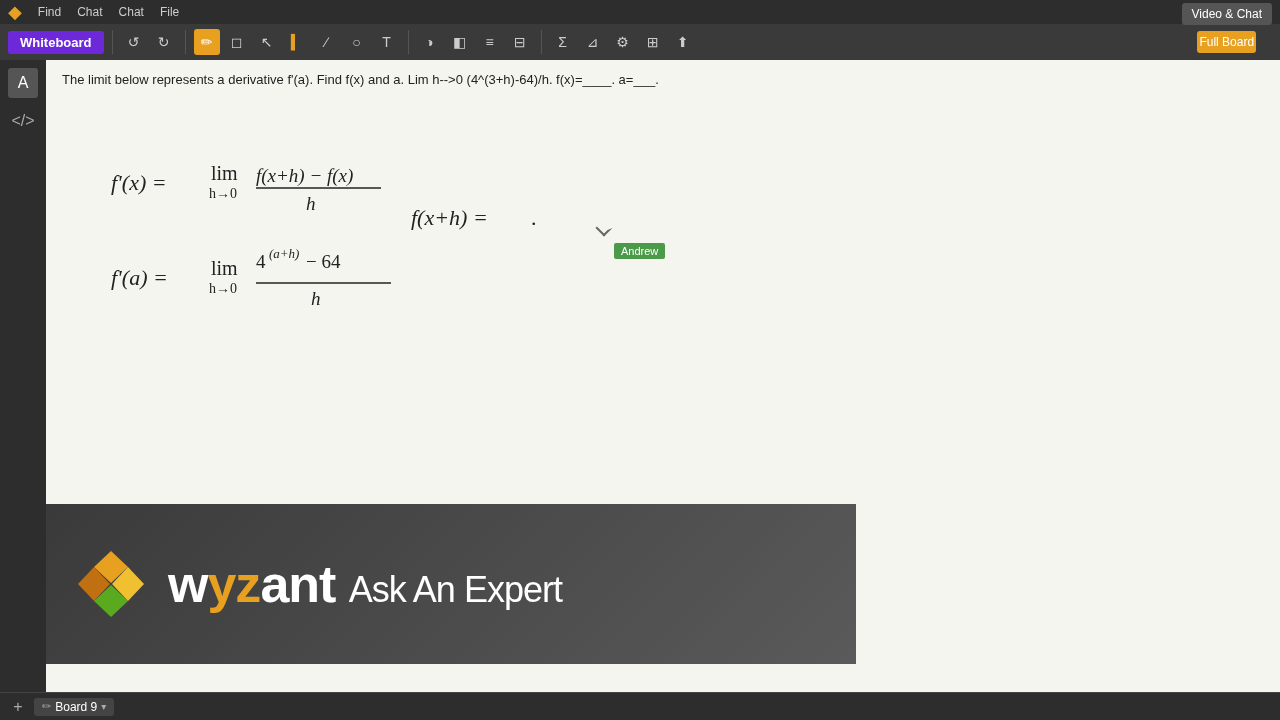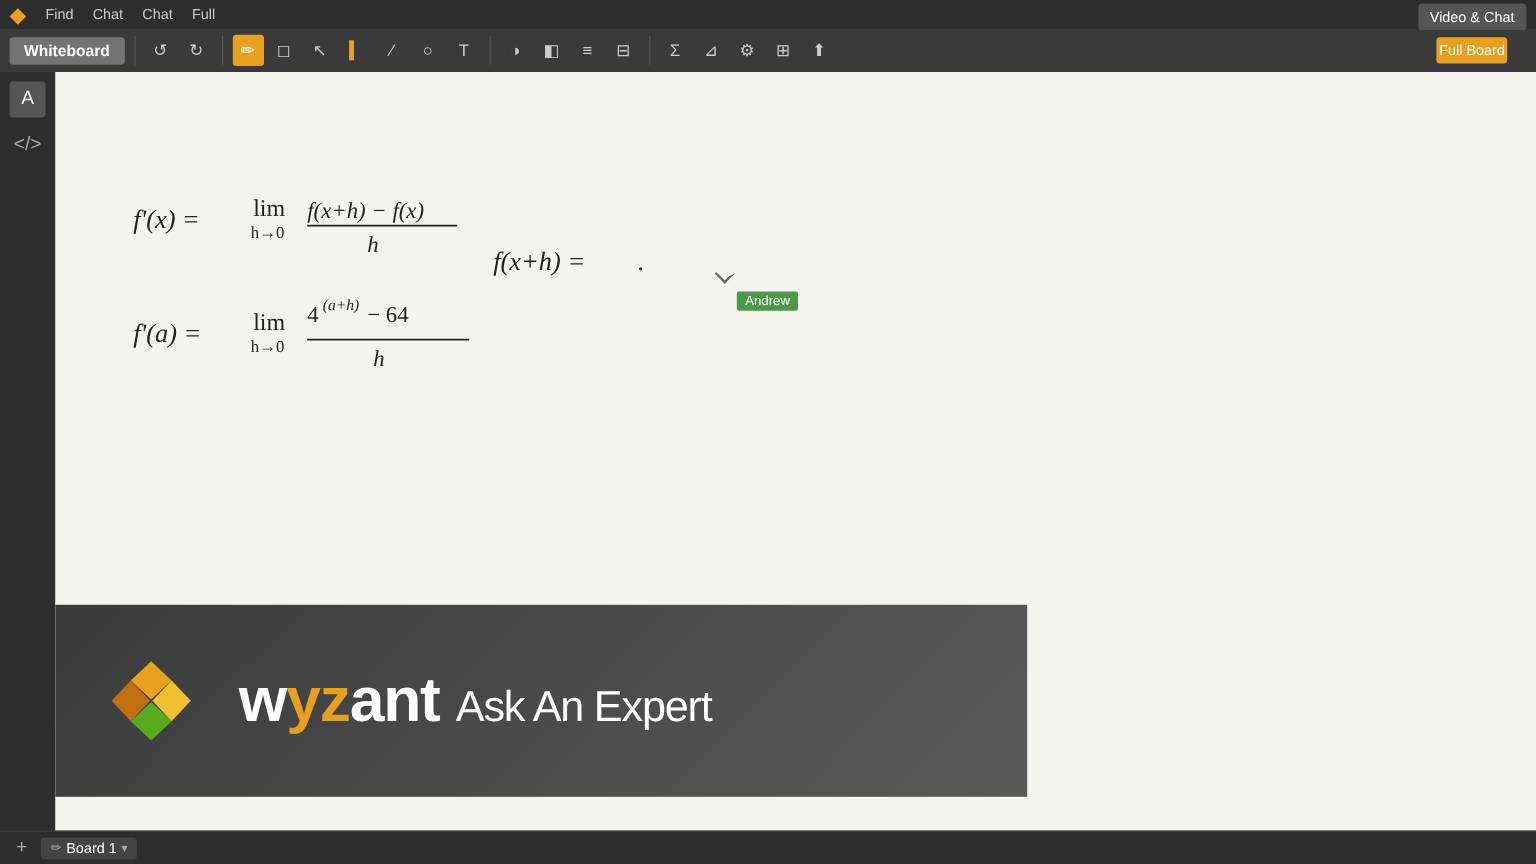--- a/index.html
+++ b/index.html
@@ -24,21 +24,21 @@
     #toolbar {
       display: flex;
       align-items: center;
       background: #3a3a3a;
       height: 36px;
       padding: 0 8px;
       gap: 4px;
     }
 
     .whiteboard-tab {
-      background: #737373;
+      background: #6d28d9;
       color: #fff;
       padding: 4px 12px;
       border-radius: 3px;
       font-size: 13px;
       font-weight: bold;
       cursor: pointer;
     }
 
     .toolbar-separator {
       width: 1px;
@@ -212,22 +212,22 @@
     
     #wyzant-banner {
       position: absolute;
       bottom: 28px;
       left: 0;
       width: 810px;
       height: 160px;
       background: linear-gradient(135deg, #3a3a3a 0%, #5a5a5a 100%);
       display: flex;
       align-items: center;
-      padding: 20px 45px;
-      gap: 38px;
+      padding: 20px 30px;
+      gap: 22px;
     }
 
     .wyzant-diamond {
       width: 70px;
       height: 70px;
       position: relative;
       flex-shrink: 0;
     }
 
     .wyzant-logo-text {
@@ -251,21 +251,21 @@
     }
   </style>
 </head>
 <body>
 
 <div id="menu-bar">
   <span style="color:#e8a020; font-size:18px;">◆</span>
   <span class="menu-item">Find</span>
   <span class="menu-item">Chat</span>
   <span class="menu-item">Chat</span>
-  <span class="menu-item">Full</span>
+  <span class="menu-item">File</span>
 </div>
 
 <div id="toolbar">
   <div class="whiteboard-tab">Whiteboard</div>
 
   <div class="toolbar-separator"></div>
 
   <div class="tool-btn" title="Undo">↺</div>
   <div class="tool-btn" title="Redo">↻</div>
 
@@ -303,20 +303,21 @@
 
 <div id="main">
 
   <div id="sidebar">
     <div class="sidebar-icon active">A</div>
     <div class="sidebar-icon">&lt;/&gt;</div>
   </div>
 
   <div id="canvas-area">
 
+    <div id="problem-text">The limit below represents a derivative f'(a). Find f(x) and a. Lim h--&gt;0 (4^(3+h)-64)/h. f(x)=____. a=___.</div>
 
     <svg id="math-svg" viewBox="0 0 620 280">
 
       <text x="10" y="70" font-family="'Times New Roman', serif" font-size="22" fill="#222" font-style="italic">f'(x) =</text>
 
       <text x="110" y="60" font-family="'Times New Roman', serif" font-size="20" fill="#222">lim</text>
 
       <text x="108" y="78" font-family="'Times New Roman', serif" font-size="14" fill="#222">h→0</text>
 
       <line x1="155" y1="68" x2="280" y2="68" stroke="#222" stroke-width="1.5"></line>
@@ -373,16 +374,16 @@
       </div>
     </div>
 
   </div>
 </div>
 
 <div id="bottom-bar">
   <div class="add-board-btn">+</div>
   <div class="board-tab">
     <span class="board-tab-icon">✏</span>
-    <span>Board 1</span>
+    <span>Board 9</span>
     <span class="board-chevron">▾</span>
   </div>
 </div>
 
 </body></html>

